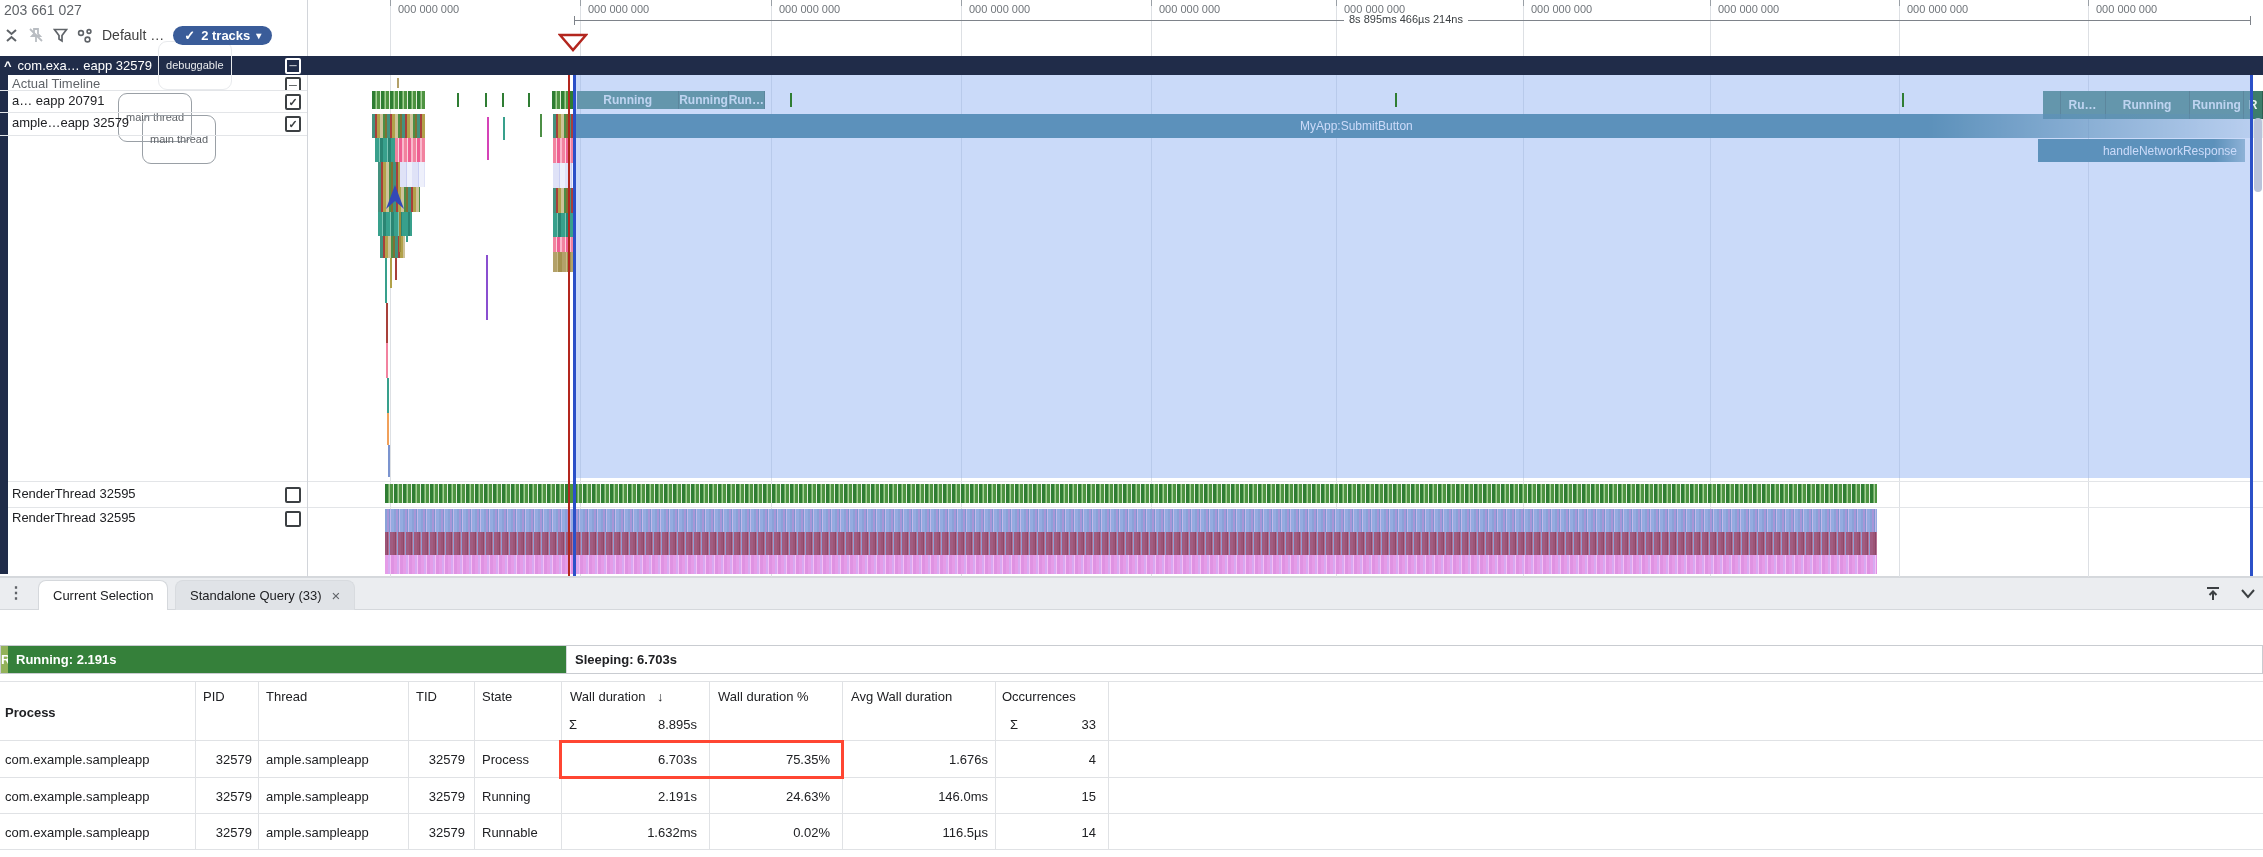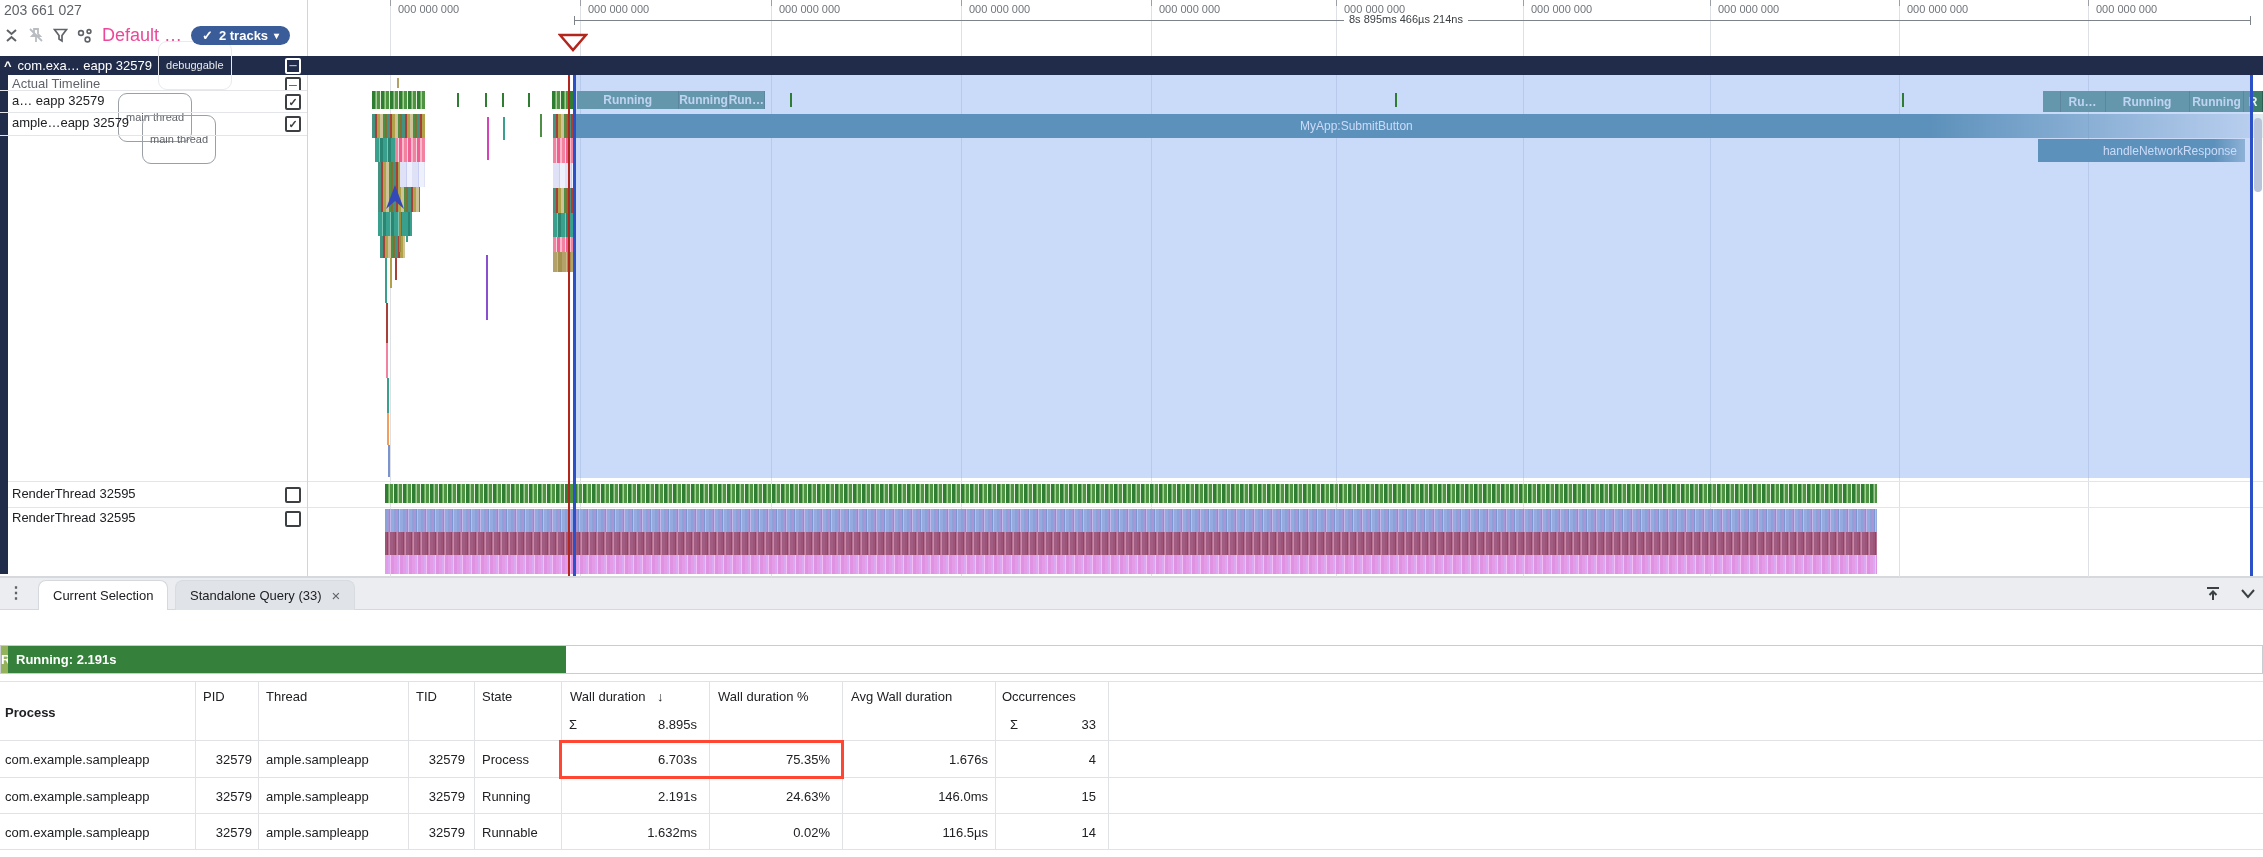--- a/index.html
+++ b/index.html
@@ -122,21 +122,21 @@
         <line x1="2" y1="2" x2="14" y2="14" stroke="#b9bdc2" stroke-width="1.8"></line>
       </svg>
       <svg width="15" height="15">
         <path d="M1.5 1.5 L13.5 1.5 L9 7.5 L9 13 L6 11 L6 7.5 Z" fill="none" stroke="#5f6368" stroke-width="1.7"></path>
       </svg>
       <svg width="16" height="15">
         <circle cx="4" cy="5" r="2.4" fill="none" stroke="#5f6368" stroke-width="1.6"></circle>
         <circle cx="12" cy="3.5" r="1.9" fill="none" stroke="#5f6368" stroke-width="1.6"></circle>
         <circle cx="10.5" cy="11.5" r="2.4" fill="none" stroke="#5f6368" stroke-width="1.6"></circle>
       </svg>
-      <span style="font-size:18px;color:#ec4899">Default …</span>
+      <span style="font-size:14px;color:#404040">Default …</span>
       <div style="background:#3a5c99;color:#fff;border-radius:14px;height:19px;display:flex;align-items:center;gap:6px;padding:0 11px;font-size:13px;font-weight:bold">
         <span>✓</span>
         <span>2 tracks</span>
         <span style="font-size:10px">▾</span>
       </div>
     </div>
 
     <div class="groupbar">
       <span style="margin:0 6px 0 4px;font-weight:bold">^</span>
       <span>com.exa… eapp 32579</span>
@@ -149,21 +149,21 @@
 
     <div class="abs" style="left:8px;top:75px;width:299px;height:15px;overflow:hidden;background:#fff;z-index:7">
       <span style="position:absolute;left:4px;top:1px;color:#5f6368;font-size:13px">Actual Timeline</span>
       <div class="chk" style="left:277px;top:2px">
         <span>─</span>
       </div>
     </div>
     <div class="rowline" style="top:90px"></div>
 
     <div class="abs" style="left:8px;top:90px;width:299px;height:22px;z-index:7">
-      <span style="position:absolute;left:4px;top:3px">a… eapp 32579</span>
+      <span style="position:absolute;left:4px;top:3px">a… eapp 20791</span>
       <span class="badge" style="position:absolute;left:104px;top:3px">main thread</span>
       <div class="chk" style="left:277px;top:4px">
         <span>✓</span>
       </div>
     </div>
     <div class="rowline" style="top:112px"></div>
 
     <div class="abs" style="left:8px;top:112px;width:299px;height:23px;z-index:7">
       <span style="position:absolute;left:4px;top:3px">ample…eapp 32579</span>
       <span class="badge" style="position:absolute;left:128px;top:3px">main thread</span>
@@ -203,21 +203,21 @@
           <span>Running</span>
         </div>
       <div class="ts-seg" style="width:49px">
           <span>Running</span>
         </div>
       <div class="ts-seg" style="width:36px">
           <span>Run…</span>
         </div>
     </div>
 
-    <div class="abs" style="left:2043px;top:91px;width:220px;height:21px;display:flex;z-index:2">
+    <div class="abs" style="left:2043px;top:91px;width:220px;height:28px;display:flex;z-index:2">
       <div class="ts-seg" style="width:17px"></div>
       <div class="ts-seg" style="width:45px">
           <span>Ru…</span>
         </div>
       <div class="ts-seg" style="width:85px">
           <span>Running</span>
         </div>
       <div class="ts-seg" style="width:55px">
           <span>Running</span>
         </div>
@@ -306,20 +306,23 @@
       </svg>
     </div>
 
 
     <div id="sumbar">
       <div class="sumseg" style="width:7px;background:#93b25a;color:#fff;font-weight:bold;flex:none">
         <span>R</span>
       </div>
       <div class="sumseg" style="width:558px;background:#35803a;color:#fff;font-weight:bold;padding-left:8px;flex:none;box-sizing:border-box">
         <span>Running: 2.191s</span>
+      </div>
+      <div class="sumseg" style="flex:1;background:#fff;color:#202124;font-weight:bold;padding-left:8px;border-left:1px solid #d5d8dc">
+        <span>Sleeping: 6.703s</span>
       </div>
     </div>
 
     <div class="hsep" style="top:104px"></div>
 
     <span class="cell" style="left:5px;top:128px;font-weight:bold">Process</span>
     <span class="cell" style="left:203px;top:112px">PID</span>
     <span class="cell" style="left:266px;top:112px">Thread</span>
     <span class="cell" style="left:416px;top:112px">TID</span>
     <span class="cell" style="left:482px;top:112px">State</span>

